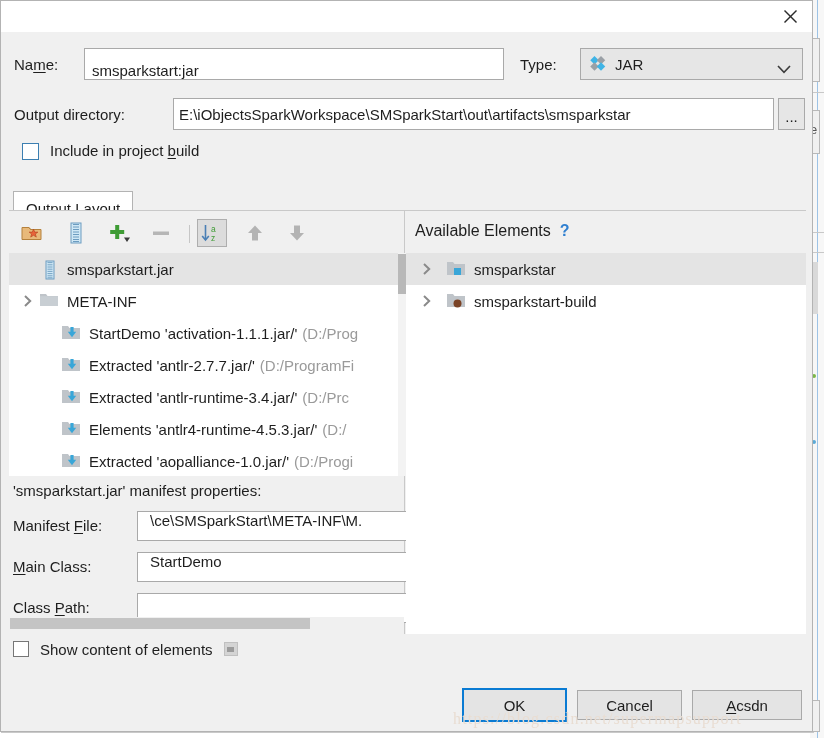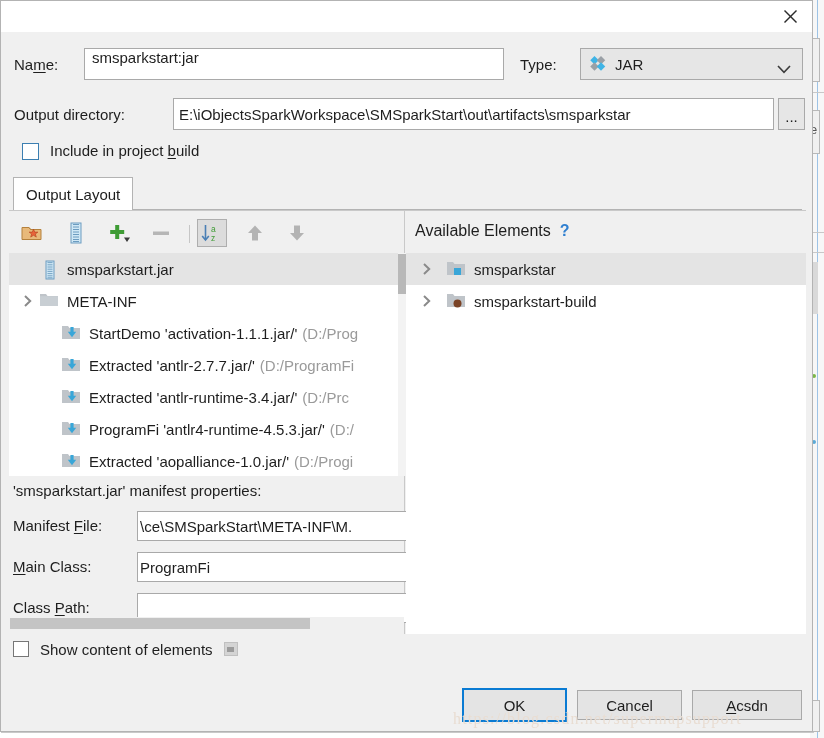--- a/index.html
+++ b/index.html
@@ -26,21 +26,21 @@
   .close-btn{position:absolute;right:2px;top:1px;width:40px;height:28px;display:flex;align-items:center;justify-content:center;cursor:default;}
   .close-btn svg{display:block;}
 
   
   .lbl{font-size:15px;color:#1e1e1e;line-height:1;white-space:nowrap;}
   .mn{text-decoration:underline;text-underline-offset:2px;}
 
   .name-label{position:absolute;left:13px;top:56px;}
   .name-field{position:absolute;left:83px;top:47px;width:420px;height:32px;
     background:#fff;border:1px solid #a9a9a9;box-sizing:border-box;
-    display:flex;align-items:flex-start;padding:0 7px;font-size:15px;color:#1e1e1e;}
+    display:flex;align-items:flex-end;padding:0 7px;font-size:15px;color:#1e1e1e;}
   .type-label{position:absolute;left:519px;top:56px;}
   .type-combo{position:absolute;left:579px;top:47px;width:223px;height:32px;
     background:#e6e6e6;border:1px solid #a9a9a9;box-sizing:border-box;display:flex;align-items:center;padding:0 6px;}
   .type-icon{width:22px;height:18px;flex:0 0 auto;margin-right:6px;position:relative;}
   .type-text{font-size:15px;color:#1e1e1e;}
   .combo-arrow{position:absolute;right:11px;top:11px;}
 
   
   .out-label{position:absolute;left:13px;top:106px;}
   .out-field{position:absolute;left:172px;top:97px;width:601px;height:32px;
@@ -50,21 +50,21 @@
   .browse-btn{position:absolute;left:777px;top:97px;width:27px;height:32px;background:#e6e6e6;
     border:1px solid #a9a9a9;box-sizing:border-box;display:flex;align-items:flex-end;justify-content:center;
     font-size:15px;color:#1e1e1e;padding-bottom:4px;}
 
   
   .inc-row{position:absolute;left:21px;top:142px;display:flex;align-items:flex-start;}
   .cb-blue{width:17px;height:17px;border:1px solid #3c7fb1;background:#fff;box-sizing:border-box;flex:0 0 auto;}
   .inc-row .lbl{margin-left:11px;}
 
   
-  .tabstrip{position:absolute;left:12px;top:176px;width:789px;height:33px;}
+  .tabstrip{position:absolute;left:12px;top:190px;width:789px;height:33px;}
   .tab-active{position:absolute;left:0;top:0;height:33px;background:#ffffff;
     border:1px solid #b3b3b3;border-bottom:none;box-sizing:border-box;
     display:flex;align-items:center;padding:0 12px;font-size:15px;}
   .tab-underline{position:absolute;left:0;top:32px;width:789px;height:1px;background:#b3b3b3;}
 
   
   .panel{position:absolute;left:8px;top:209px;width:797px;height:424px;background:#f0f0f0;
     border-top:1px solid #c9c9c9;box-sizing:border-box;}
   .divider{position:absolute;left:403px;top:209px;width:1px;height:424px;background:#c9c9c9;}
 
@@ -82,21 +82,21 @@
   .ticon{width:22px;height:18px;flex:0 0 auto;position:relative;margin-right:6px;}
   .tlabel{font-size:15px;color:#1e1e1e;}
   .tpath{font-size:15px;color:#9a9a9a;margin-left:5px;}
   .tree-vscroll{position:absolute;left:397px;top:252px;width:11px;height:223px;background:#f3f3f3;}
   .tree-vthumb{position:absolute;left:397px;top:253px;width:11px;height:40px;background:#b8b8b8;}
 
   
   .manifest-title{position:absolute;left:12px;top:481px;font-size:15px;}
   .mf-label{position:absolute;font-size:15px;}
   .mf-field{position:absolute;height:30px;background:#fff;border:1px solid #a9a9a9;box-sizing:border-box;
-    display:flex;align-items:center;padding:0 2px;font-size:15px;color:#1e1e1e;white-space:nowrap;overflow:hidden;}
+    display:flex;padding:0 12px;font-size:15px;color:#1e1e1e;white-space:nowrap;overflow:hidden;}
   .mf-hscroll{position:absolute;left:8px;top:616px;width:395px;height:12px;background:#f0f0f0;}
   .mf-hthumb{position:absolute;left:9px;top:617px;width:300px;height:11px;background:#c4c4c4;}
 
   
   .avail-head{position:absolute;left:414px;top:221px;display:flex;align-items:center;}
   .avail-title{font-size:16px;color:#1e1e1e;}
   .help-icon{margin-left:9px;font-size:16px;color:#2f7fd0;font-weight:bold;}
   .avail-list{position:absolute;left:405px;top:252px;width:400px;height:381px;background:#ffffff;overflow:hidden;}
   .arow{position:relative;height:32px;display:flex;align-items:center;white-space:nowrap;padding-left:10px;}
   .arow.sel{background:#e4e4e4;}
@@ -320,21 +320,21 @@
         </div>
         <div class="trow" style="padding-left: 30px;">
           <span class="twist"></span>
           <span class="ticon"><svg width="20" height="18" viewBox="0 0 20 18">
               <path d="M1 2h6l1.5 2H19v11H1z" fill="#bfc4c9"></path>
               <g transform="translate(11,8)">
                 <rect x="-1.6" y="-5" width="3.2" height="5.6" fill="#39a6d8"></rect>
                 <polygon points="-4.2,-0.2 4.2,-0.2 0,5.2" fill="#39a6d8"></polygon>
               </g>
             </svg></span>
-          <span class="tlabel">ProgramFi 'antlr4-runtime-4.5.3.jar/'</span>
+          <span class="tlabel">Elements 'antlr4-runtime-4.5.3.jar/'</span>
           <span class="tpath">(D:/</span>
         </div>
         <div class="trow" style="padding-left: 30px;">
           <span class="twist"></span>
           <span class="ticon"><svg width="20" height="18" viewBox="0 0 20 18">
               <path d="M1 2h6l1.5 2H19v11H1z" fill="#bfc4c9"></path>
               <g transform="translate(11,8)">
                 <rect x="-1.6" y="-5" width="3.2" height="5.6" fill="#39a6d8"></rect>
                 <polygon points="-4.2,-0.2 4.2,-0.2 0,5.2" fill="#39a6d8"></polygon>
               </g>
@@ -348,21 +348,21 @@
 
     <div class="manifest-title">'smsparkstart.jar' manifest properties:</div>
 
     <div class="mf-label" style="left:12px;top:516px"><span>Manifest </span><span class="mn">F</span><span>ile:</span></div>
     <div class="mf-field" style="left:136px;top:510px;width:277px">
         <span>\ce\SMSparkStart\META-INF\M.</span>
       </div>
 
     <div class="mf-label" style="left:12px;top:557px"><span></span><span class="mn">M</span><span>ain Class:</span></div>
     <div class="mf-field" style="left:136px;top:551px;width:277px">
-        <span>ProgramFi</span>
+        <span>StartDemo</span>
       </div>
 
     <div class="mf-label" style="left:12px;top:598px"><span>Class </span><span class="mn">P</span><span>ath:</span></div>
     <div class="mf-field" style="left:136px;top:592px;width:277px">
         <span></span>
       </div>
 
     <div class="mf-hscroll"></div>
     <div class="mf-hthumb"></div>
 

